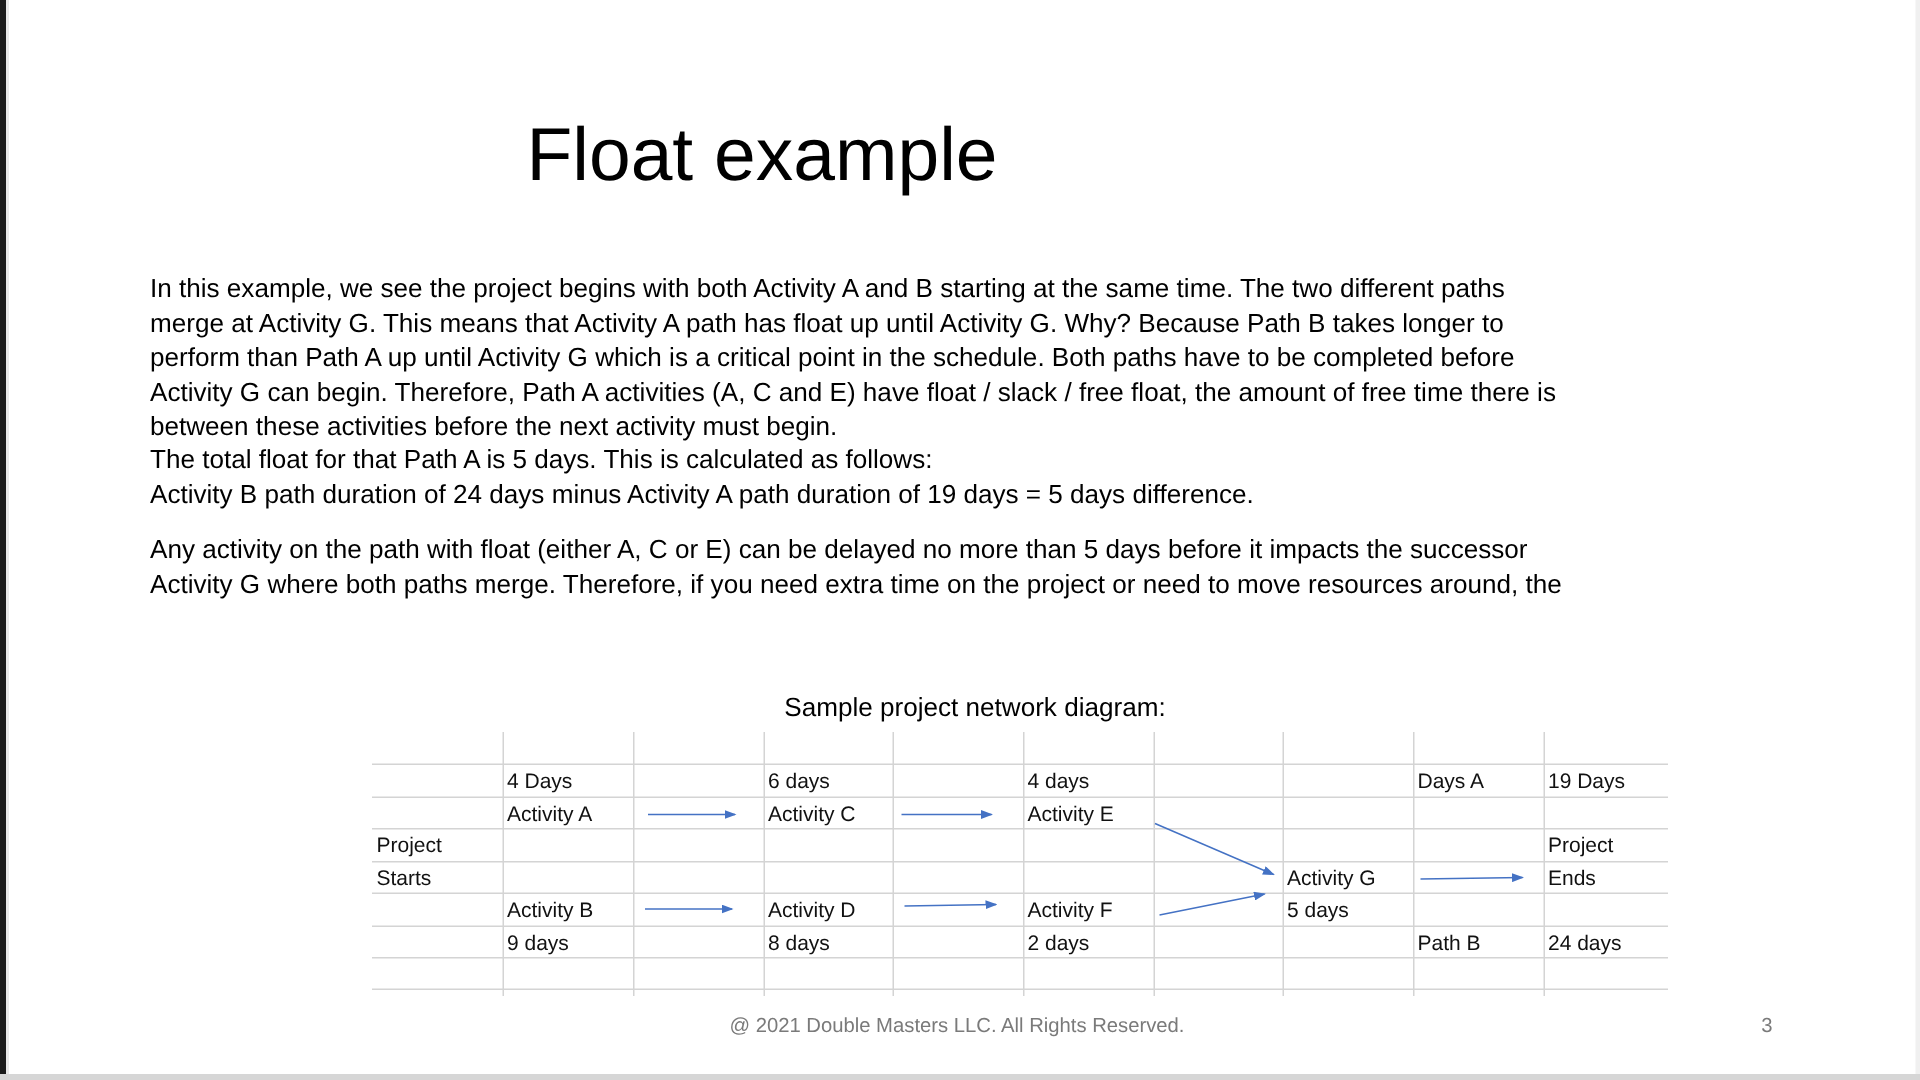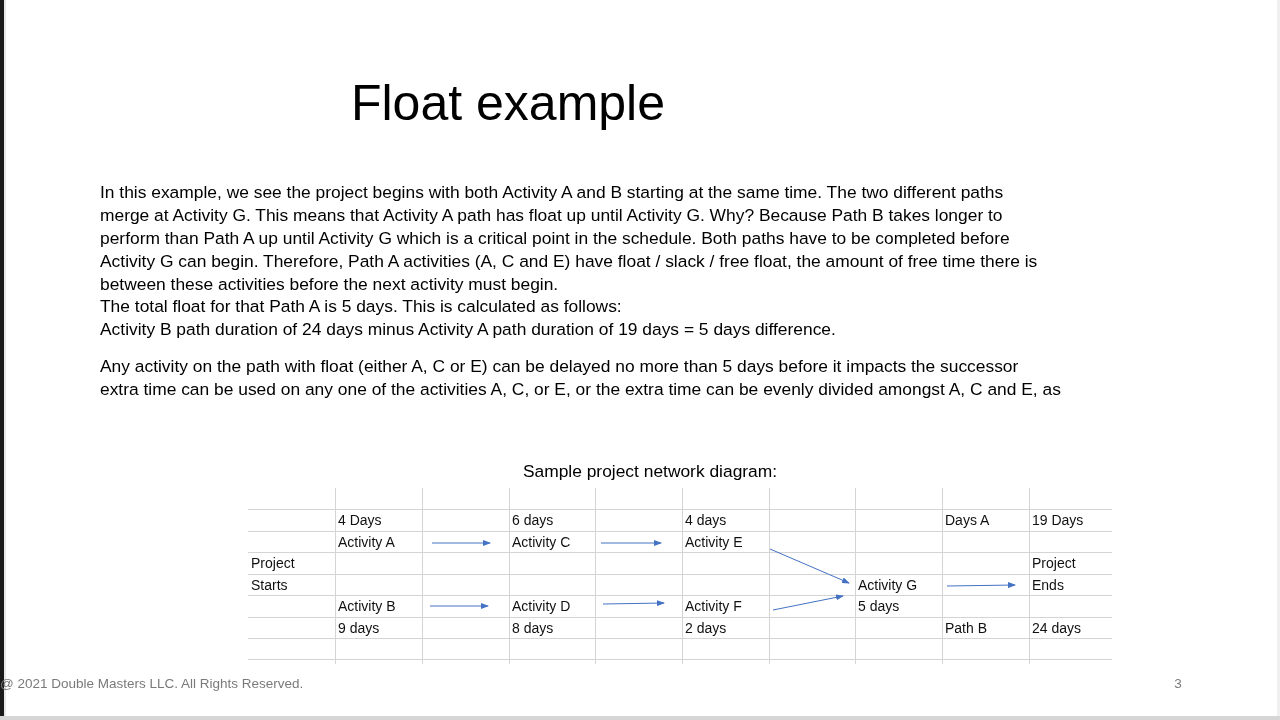--- a/index.html
+++ b/index.html
@@ -88,21 +88,21 @@
       top: 0;
       width: 1280px;
       height: 720px;
       pointer-events: none;
     }
     .footer {
       position: absolute;
       top: 676px;
       left: 0;
       width: 1276px;
-      text-align: left;
+      text-align: center;
       font-size: 13.5px;
       color: #7a7a7a;
     }
     .page-num {
       position: absolute;
       top: 676px;
       left: 1168px;
       width: 20px;
       text-align: center;
       font-size: 13.5px;
@@ -127,21 +127,21 @@
   <span class="line">between these activities before the next activity must begin.</span>
 </div>
 
 <div class="para" id="p2">
   <span class="line">The total float for that Path A is 5 days.  This is calculated as follows:</span>
   <span class="line">Activity B path duration of 24 days minus Activity A path duration of 19 days = 5 days difference.</span>
 </div>
 
 <div class="para" id="p3">
   <span class="line">Any activity on the path with float (either A, C or E) can be delayed no more than 5 days before it impacts the successor</span>
-  <span class="line">extra time can be used on any one of the activities A, C, or E, or the extra time can be evenly divided amongst A, C and E, as</span>
+  <span class="line">Activity G where both paths merge. Therefore, if you need extra time on the project or need to move resources around, the</span>
 </div>
 
 <div class="para" id="p4">
   <span class="line">Sample project network diagram:</span>
 </div>
 
 <div class="grid">
 
   <div class="hline" style="top:21px"></div>
   <div class="hline" style="top:43px"></div>

